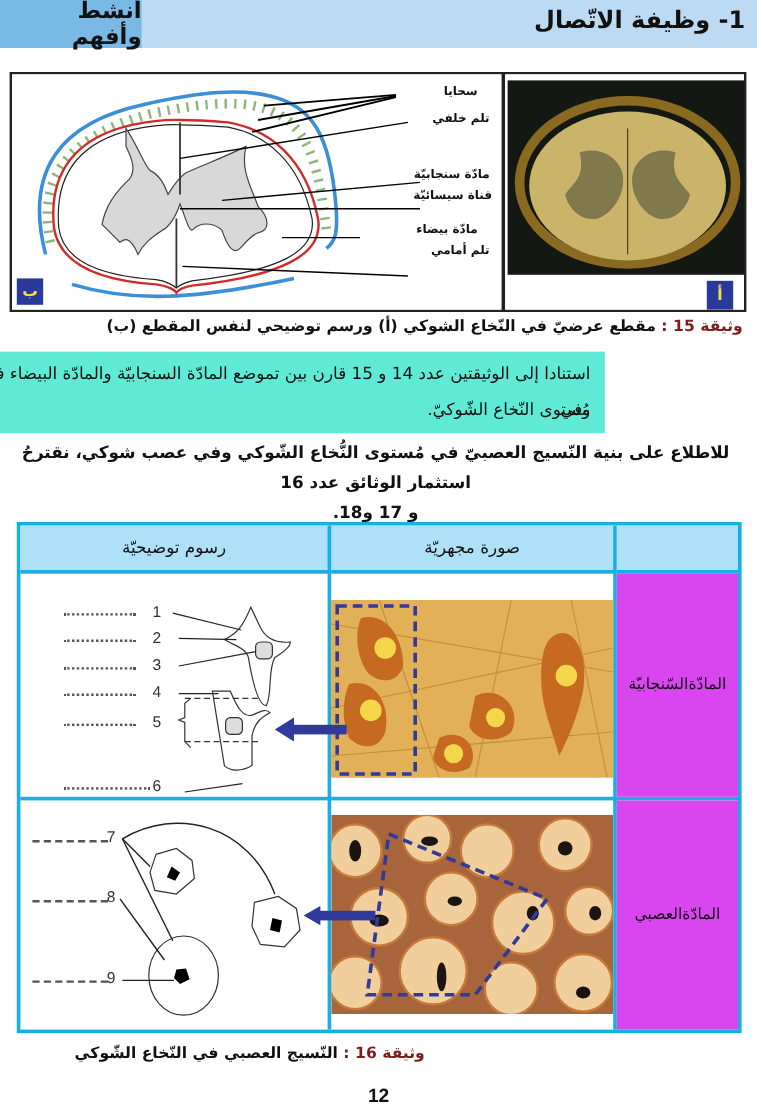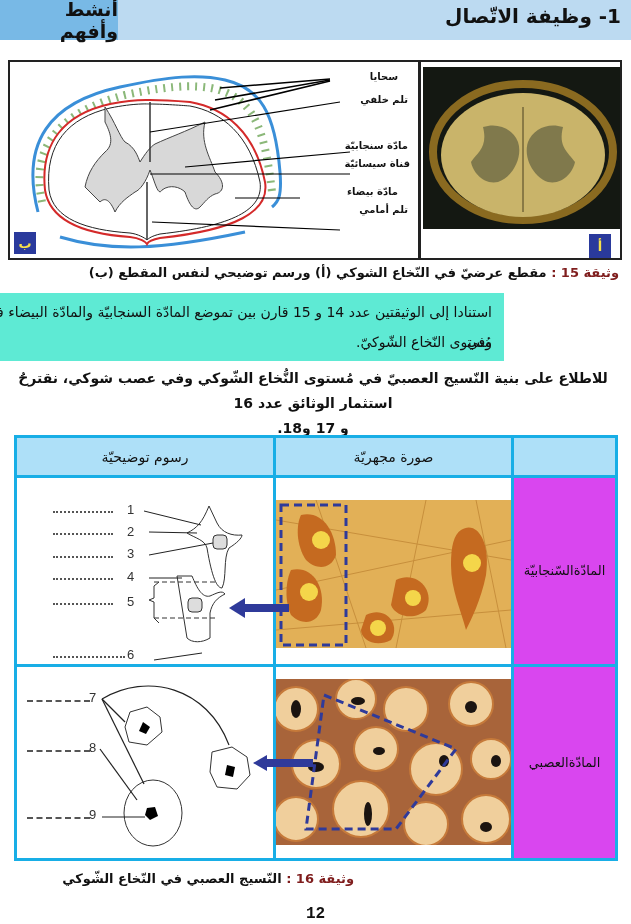--- a/index.html
+++ b/index.html
@@ -23,21 +23,21 @@
   .pink p { position: absolute; right: 12px; direction: rtl; font-size: 14px; color: #111; line-height: 30px; text-align: right; width: 605px; }
   .para { right: 12px; top: 366px; width: 612px; direction: rtl; font-size: 14px; font-weight: bold; color: #111; line-height: 25px; text-align: center; }
   
   .tbl { left: 14px; top: 435px; width: 604px; height: 426px; border: 3px solid #18aee6; }
   .th { position: absolute; background: #aee0f8; border-right: 3px solid #18aee6; border-bottom: 3px solid #18aee6; font-size: 14px; color: #111; display:flex; align-items:center; justify-content:center; direction: rtl; }
   .vline { position: absolute; width: 3px; background: #18aee6; }
   .hline { position: absolute; height: 3px; background: #18aee6; }
   .rowhead { position: absolute; background: #d946ef; font-size: 13px; color: #111; display:flex; flex-direction: row; align-items:center; justify-content:center; direction: rtl; line-height: 24px; text-align:center; }
   .num { position: absolute; font-size: 13px; color: #333; font-family: "Liberation Sans", sans-serif; }
   .dots { position: absolute; height: 0; border-top: 2px dotted #555; }
-  .page-num { left: 0; width: 631px; top: 905px; text-align: center; font-size: 16px; font-weight: bold; color: #111; font-family: Liberation Mono, monospace; }
+  .page-num { left: 0; width: 631px; top: 905px; text-align: center; font-size: 16px; font-weight: bold; color: #111; font-family: Liberation Sans, sans-serif; }
 </style>
 </head>
 <body>
 
 <div class="abs hdr"></div>
 <div class="abs hdr-tag">أنشط وأفهم</div>
 <div class="abs hdr-title">1- وظيفة الاتّصال</div>
 
 <div class="abs fig-frame"></div>
 <div class="abs fig-b">

